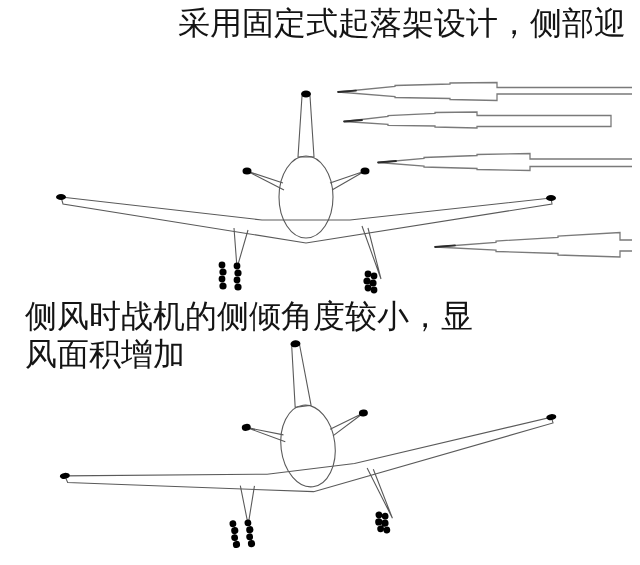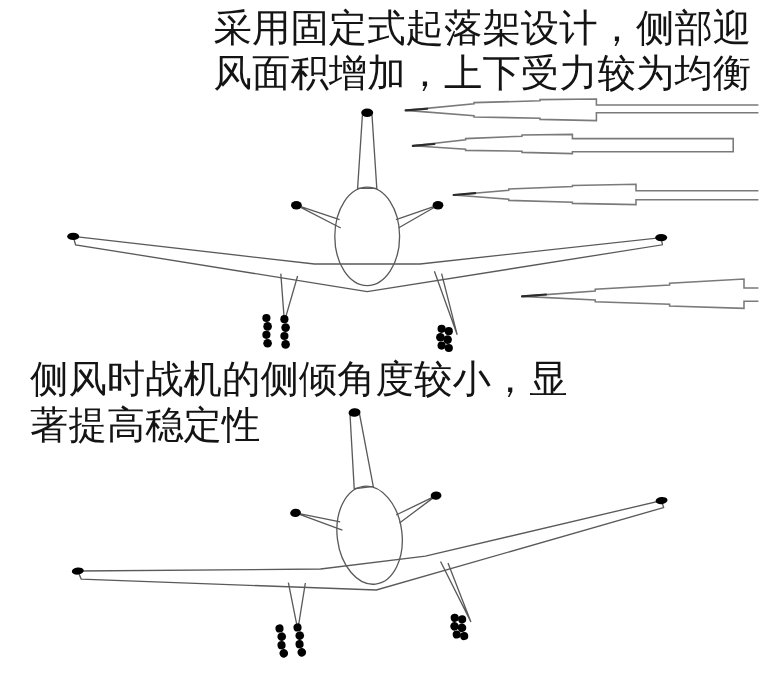--- a/index.html
+++ b/index.html
@@ -85,21 +85,20 @@
       <path d="M435,247 L455,245.4"></path>
     </g>
 
     <use href="#plane" transform="translate(306,197)" stroke="#5a5a5a"></use>
 
     <use href="#plane" transform="translate(308,446) rotate(-7)" stroke="#5a5a5a"></use>
   </svg>
 
   <div class="cap" id="caption-top">
     <div>采用固定式起落架设计，侧部迎</div>
-    <div>风面积增加，上下受力较为均衡</div>
   </div>
 
   <div class="cap" id="caption-bottom">
     <div>侧风时战机的侧倾角度较小，显</div>
-    <div>著提高稳定性</div>
+    <div>风面积增加</div>
   </div>
 
 </div>
 
 </body></html>

